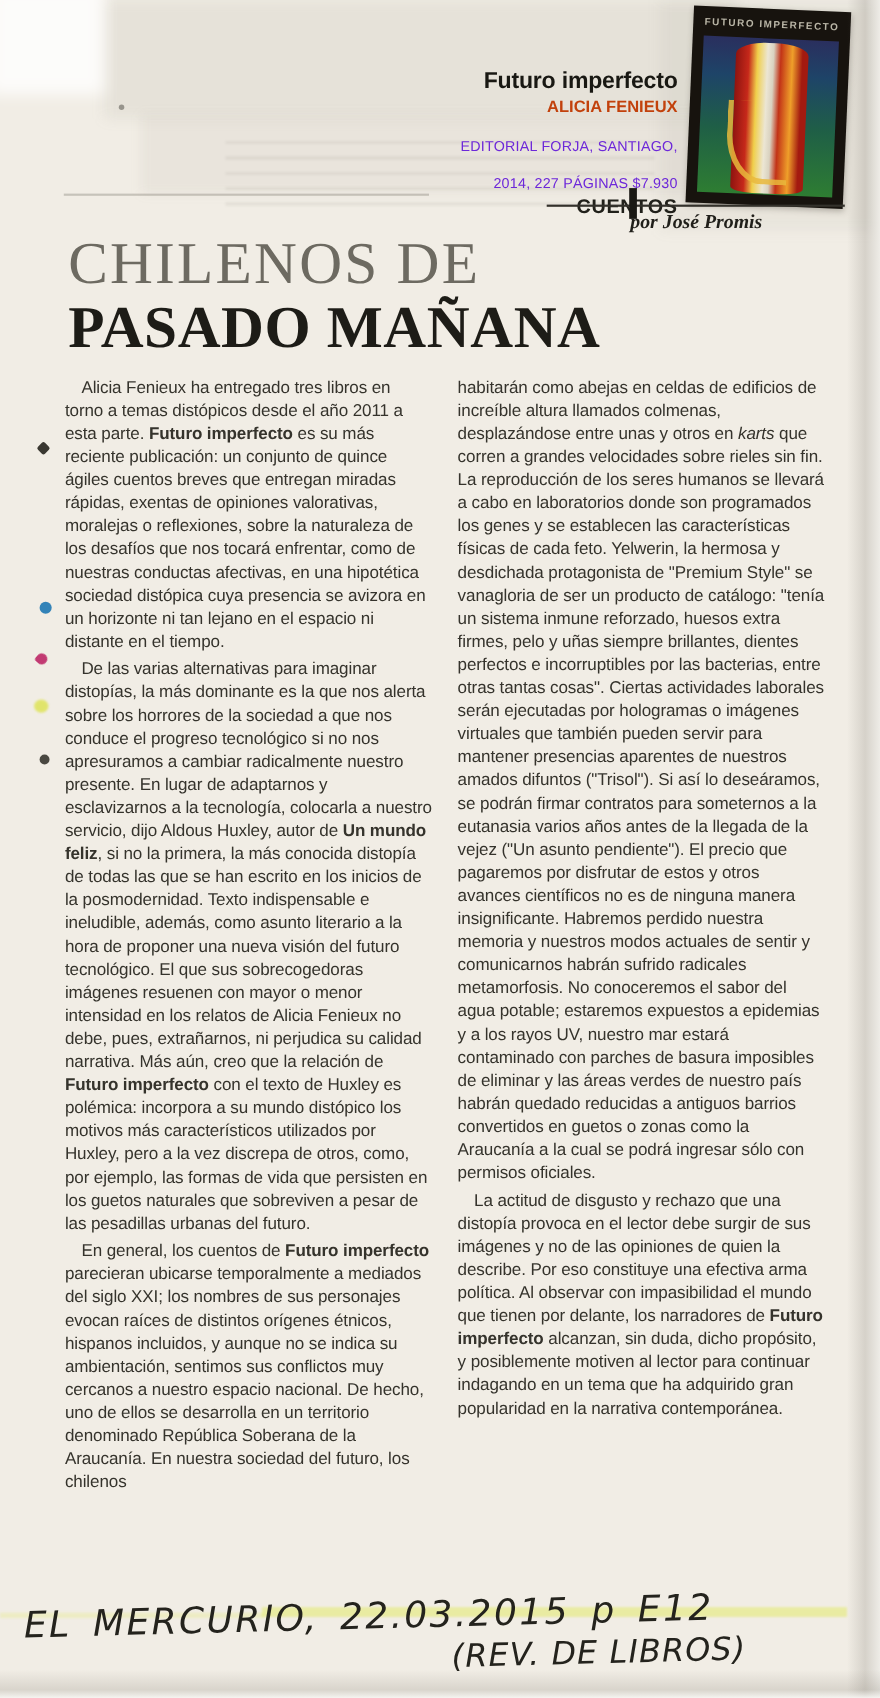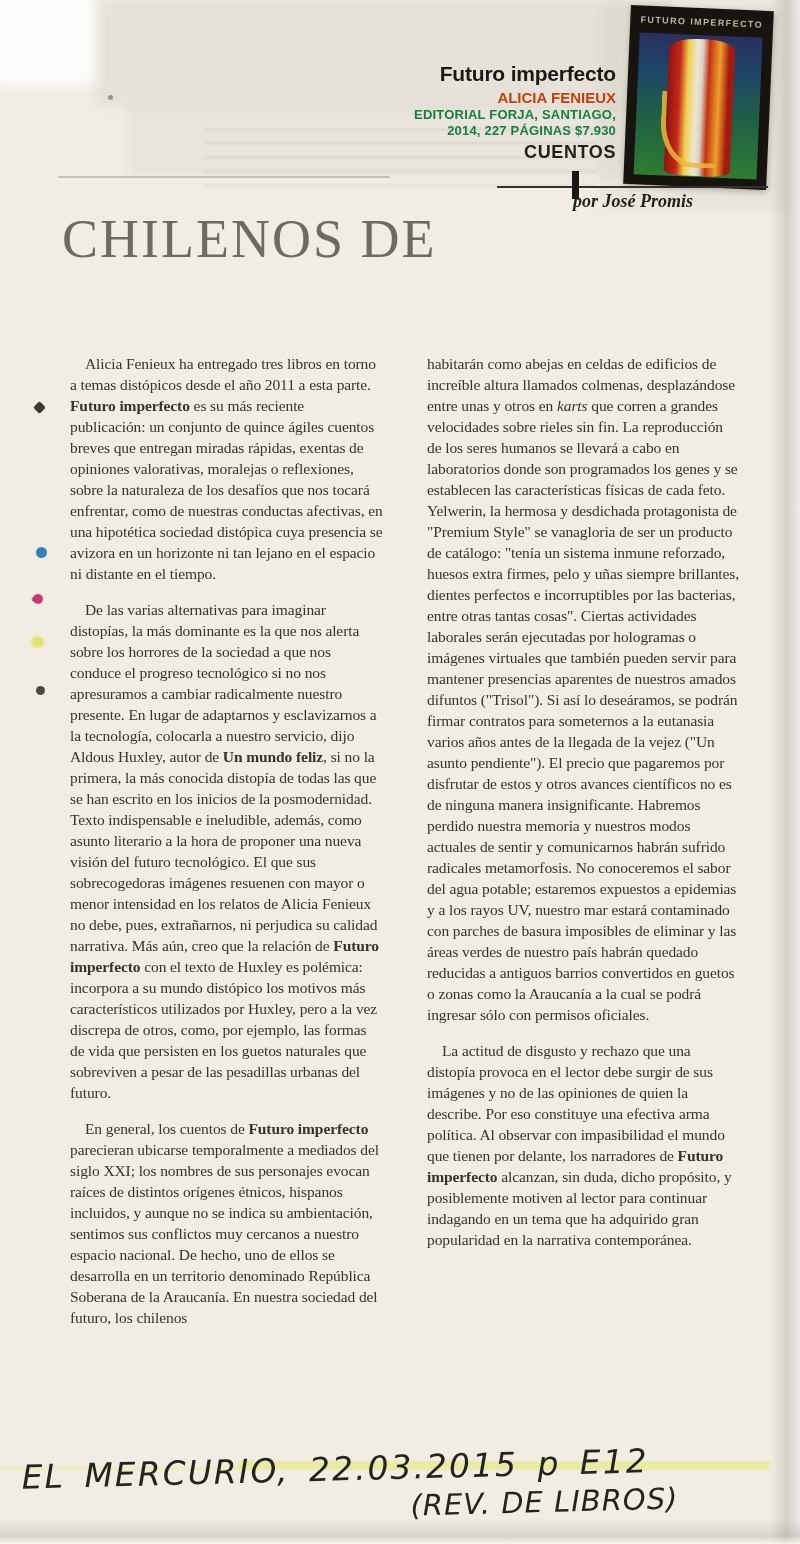--- a/index.html
+++ b/index.html
@@ -38,41 +38,41 @@
     background:linear-gradient(90deg,#8e1410 0%,#c6281a 18%,#f0cf4a 30%,#ece6d4 44%,#d9d2c0 52%,#c23317 62%,#ef9f2a 78%,#a31a10 92%);
     border-radius:45% 45% 30% 30% / 8% 8% 4% 4%;}
   .arm{position:absolute;left:20%;top:40%;width:42%;height:50%;
     border:5px solid #e9b93c;border-right:none;border-top:none;
     border-radius:0 0 0 60%;opacity:.85;}
 
   
   .bookinfo{position:absolute;left:300px;top:62px;width:316px;text-align:right;color:#28261f;}
   .bi-title{font-size:21px;font-weight:700;letter-spacing:-.2px;color:#191813;}
   .bi-author{font-size:15px;font-weight:700;margin-top:3px;color:#c2410c;}
-  .bi-pub{font-size:13px;font-weight:700;margin-top:1px;color:#15803d;letter-spacing:.2px;}
+  .bi-pub{font-size:13px;font-weight:400;margin-top:19px;color:#6d28d9;letter-spacing:.2px;}
   .bi-genre{font-size:18px;font-weight:700;margin-top:4px;color:#21201a;letter-spacing:.6px;}
 
   .rule{position:absolute;left:497px;top:186px;width:271px;height:2px;background:#33312b;}
   .rule-tick{position:absolute;left:572px;top:171px;width:7px;height:28px;background:#191813;}
   .byline{position:absolute;left:500px;top:191px;width:266px;text-align:center;
     font-family:Liberation Serif, serif;font-style:italic;font-weight:700;
     font-size:18px;color:#201f1a;}
 
   
   .headline{position:absolute;left:62px;top:212px;margin:0;line-height:1;
     font-family:"Liberation Serif",serif;font-weight:700;}
   .hl1{display:block;font-size:54px;letter-spacing:2px;color:#57544b;
     font-weight:400;opacity:.85;}
   .hl2{display:block;font-size:54px;letter-spacing:.5px;color:#1d1c17;margin-top:4px;}
 
   
   .cols{position:absolute;left:55px;top:338px;width:700px;display:flex;gap:14px;}
   .col{width:343px;font-size:15.5px;line-height:21px;color:#35332c;
     letter-spacing:-.1px;}
-  .col p{margin:15px;text-indent:15px;font-family:Liberation Serif, serif;}
+  .col p{margin:4px;text-indent:15px;}
   .col p.cont{text-indent:0;}
   .b{font-weight:700;}
   .i{font-style:italic;}
 
   
   .regdot{position:absolute;}
   .d1{left:35px;top:403px;width:9px;height:9px;transform:rotate(45deg);border-radius:2px;}
   .d2{left:36px;top:547px;width:11px;height:11px;border-radius:50%;filter:blur(.4px);}
   .d3{left:33px;top:594px;width:10px;height:10px;border-radius:50% 50% 50% 20%;transform:rotate(40deg);filter:blur(.4px);}
   .d4{left:31px;top:636px;width:13px;height:12px;border-radius:50%;filter:blur(1.2px);opacity:.8;}
@@ -115,20 +115,21 @@
     <div class="bi-pub">2014, 227 PÁGINAS $7.930</div>
     <div class="bi-genre">CUENTOS</div>
   </div>
 
   <div class="rule"></div>
   <div class="rule-tick"></div>
   <div class="byline">por José Promis</div>
 
   <h1 class="headline">
     <span class="hl1">CHILENOS DE</span>
+    <span class="hl2">PASADO MAÑANA</span>
   </h1>
 
   <div class="cols">
     <div class="col">
       <p><span>Alicia Fenieux ha entregado tres libros en torno a temas distópicos desde el año 2011 a esta parte. </span><span class="b">Futuro imperfecto</span><span> es su más reciente publicación: un conjunto de quince ágiles cuentos breves que entregan miradas rápidas, exentas de opiniones valorativas, moralejas o reflexiones, sobre la naturaleza de los desafíos que nos tocará enfrentar, como de nuestras conductas afectivas, en una hipotética sociedad distópica cuya presencia se avizora en un horizonte ni tan lejano en el espacio ni distante en el tiempo.</span></p>
       <p><span>De las varias alternativas para imaginar distopías, la más dominante es la que nos alerta sobre los horrores de la sociedad a que nos conduce el progreso tecnológico si no nos apresuramos a cambiar radicalmente nuestro presente. En lugar de adaptarnos y esclavizarnos a la tecnología, colocarla a nuestro servicio, dijo Aldous Huxley, autor de </span><span class="b">Un mundo feliz</span><span>, si no la primera, la más conocida distopía de todas las que se han escrito en los inicios de la posmodernidad. Texto indispensable e ineludible, además, como asunto literario a la hora de proponer una nueva visión del futuro tecnológico. El que sus sobrecogedoras imágenes resuenen con mayor o menor intensidad en los relatos de Alicia Fenieux no debe, pues, extrañarnos, ni perjudica su calidad narrativa. Más aún, creo que la relación de </span><span class="b">Futuro imperfecto</span><span> con el texto de Huxley es polémica: incorpora a su mundo distópico los motivos más característicos utilizados por Huxley, pero a la vez discrepa de otros, como, por ejemplo, las formas de vida que persisten en los guetos naturales que sobreviven a pesar de las pesadillas urbanas del futuro.</span></p>
       <p><span>En general, los cuentos de </span><span class="b">Futuro imperfecto</span><span> parecieran ubicarse temporalmente a mediados del siglo XXI; los nombres de sus personajes evocan raíces de distintos orígenes étnicos, hispanos incluidos, y aunque no se indica su ambientación, sentimos sus conflictos muy cercanos a nuestro espacio nacional. De hecho, uno de ellos se desarrolla en un territorio denominado República Soberana de la Araucanía. En nuestra sociedad del futuro, los chilenos</span></p>
     </div>
     <div class="col">
       <p class="cont"><span>habitarán como abejas en celdas de edificios de increíble altura llamados colmenas, desplazándose entre unas y otros en </span><span class="i">karts</span><span> que corren a grandes velocidades sobre rieles sin fin. La reproducción de los seres humanos se llevará a cabo en laboratorios donde son programados los genes y se establecen las características físicas de cada feto. Yelwerin, la hermosa y desdichada protagonista de "Premium Style" se vanagloria de ser un producto de catálogo: "tenía un sistema inmune reforzado, huesos extra firmes, pelo y uñas siempre brillantes, dientes perfectos e incorruptibles por las bacterias, entre otras tantas cosas". Ciertas actividades laborales serán ejecutadas por hologramas o imágenes virtuales que también pueden servir para mantener presencias aparentes de nuestros amados difuntos ("Trisol"). Si así lo deseáramos, se podrán firmar contratos para someternos a la eutanasia varios años antes de la llegada de la vejez ("Un asunto pendiente"). El precio que pagaremos por disfrutar de estos y otros avances científicos no es de ninguna manera insignificante. Habremos perdido nuestra memoria y nuestros modos actuales de sentir y comunicarnos habrán sufrido radicales metamorfosis. No conoceremos el sabor del agua potable; estaremos expuestos a epidemias y a los rayos UV, nuestro mar estará contaminado con parches de basura imposibles de eliminar y las áreas verdes de nuestro país habrán quedado reducidas a antiguos barrios convertidos en guetos o zonas como la Araucanía a la cual se podrá ingresar sólo con permisos oficiales.</span></p>

